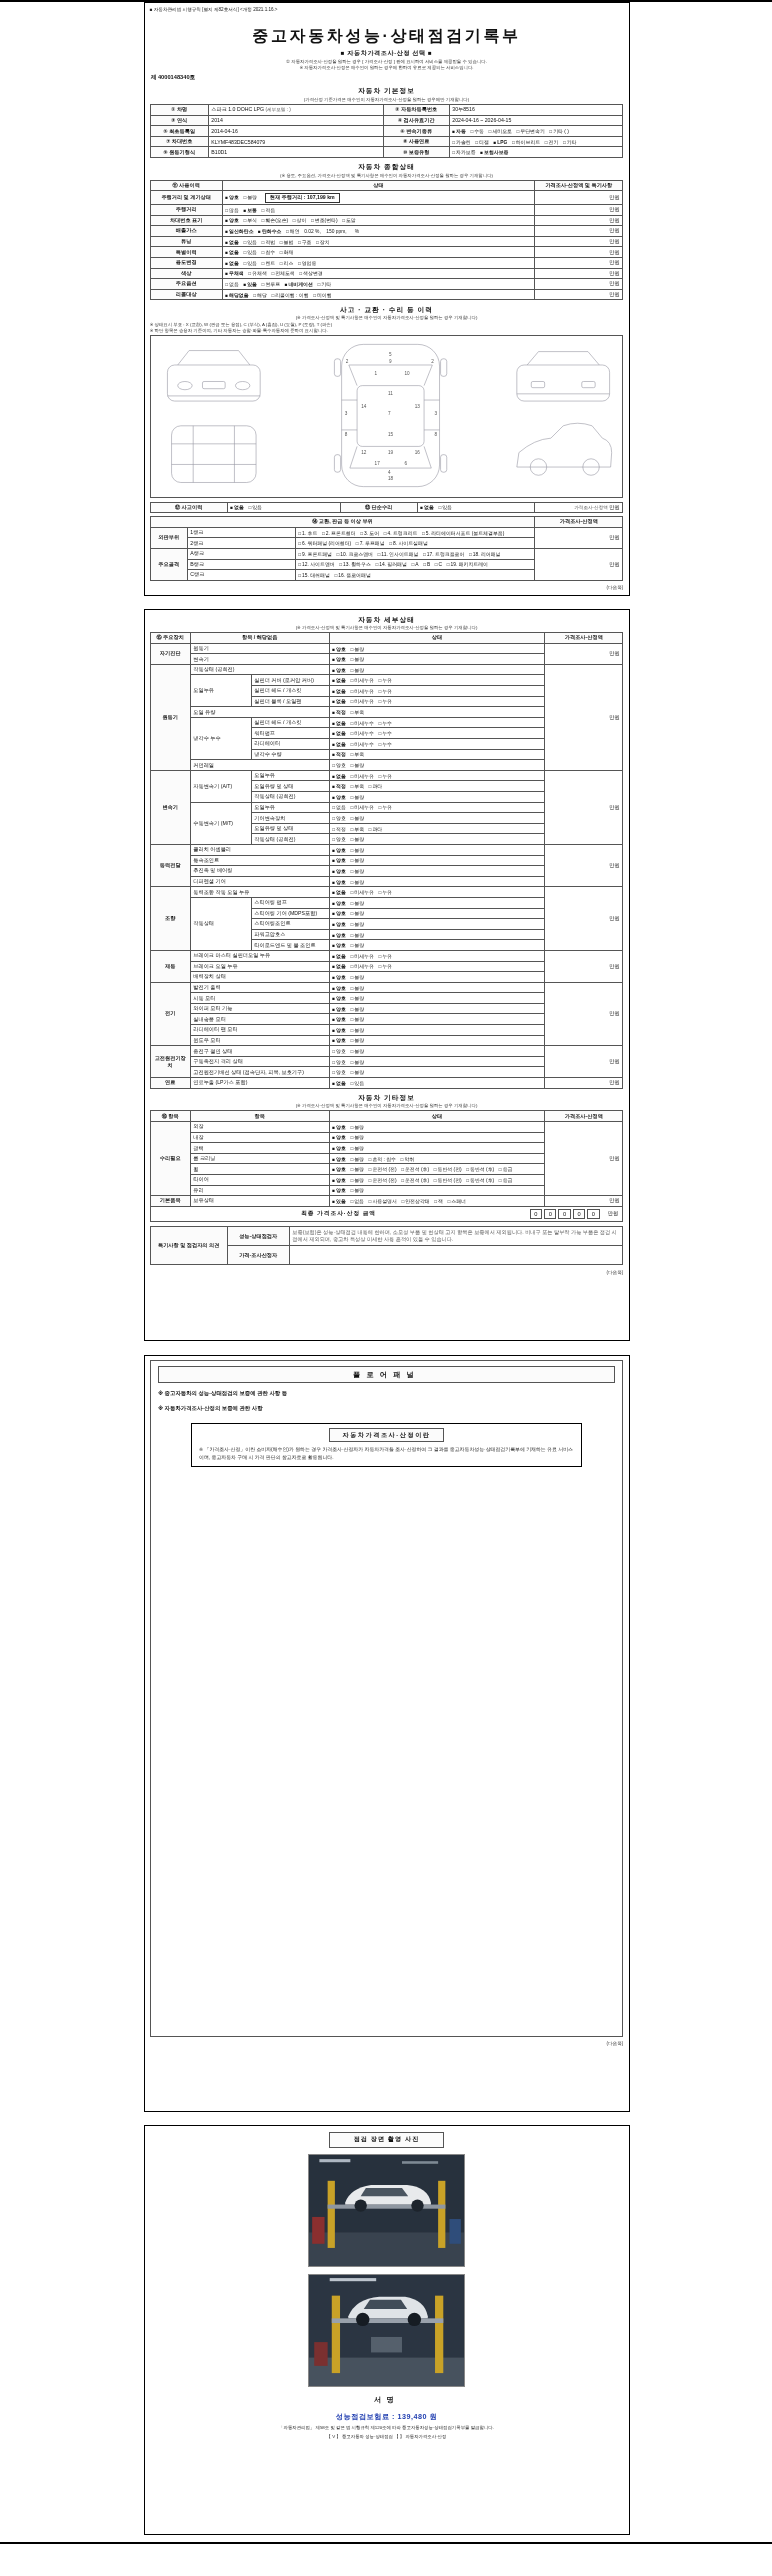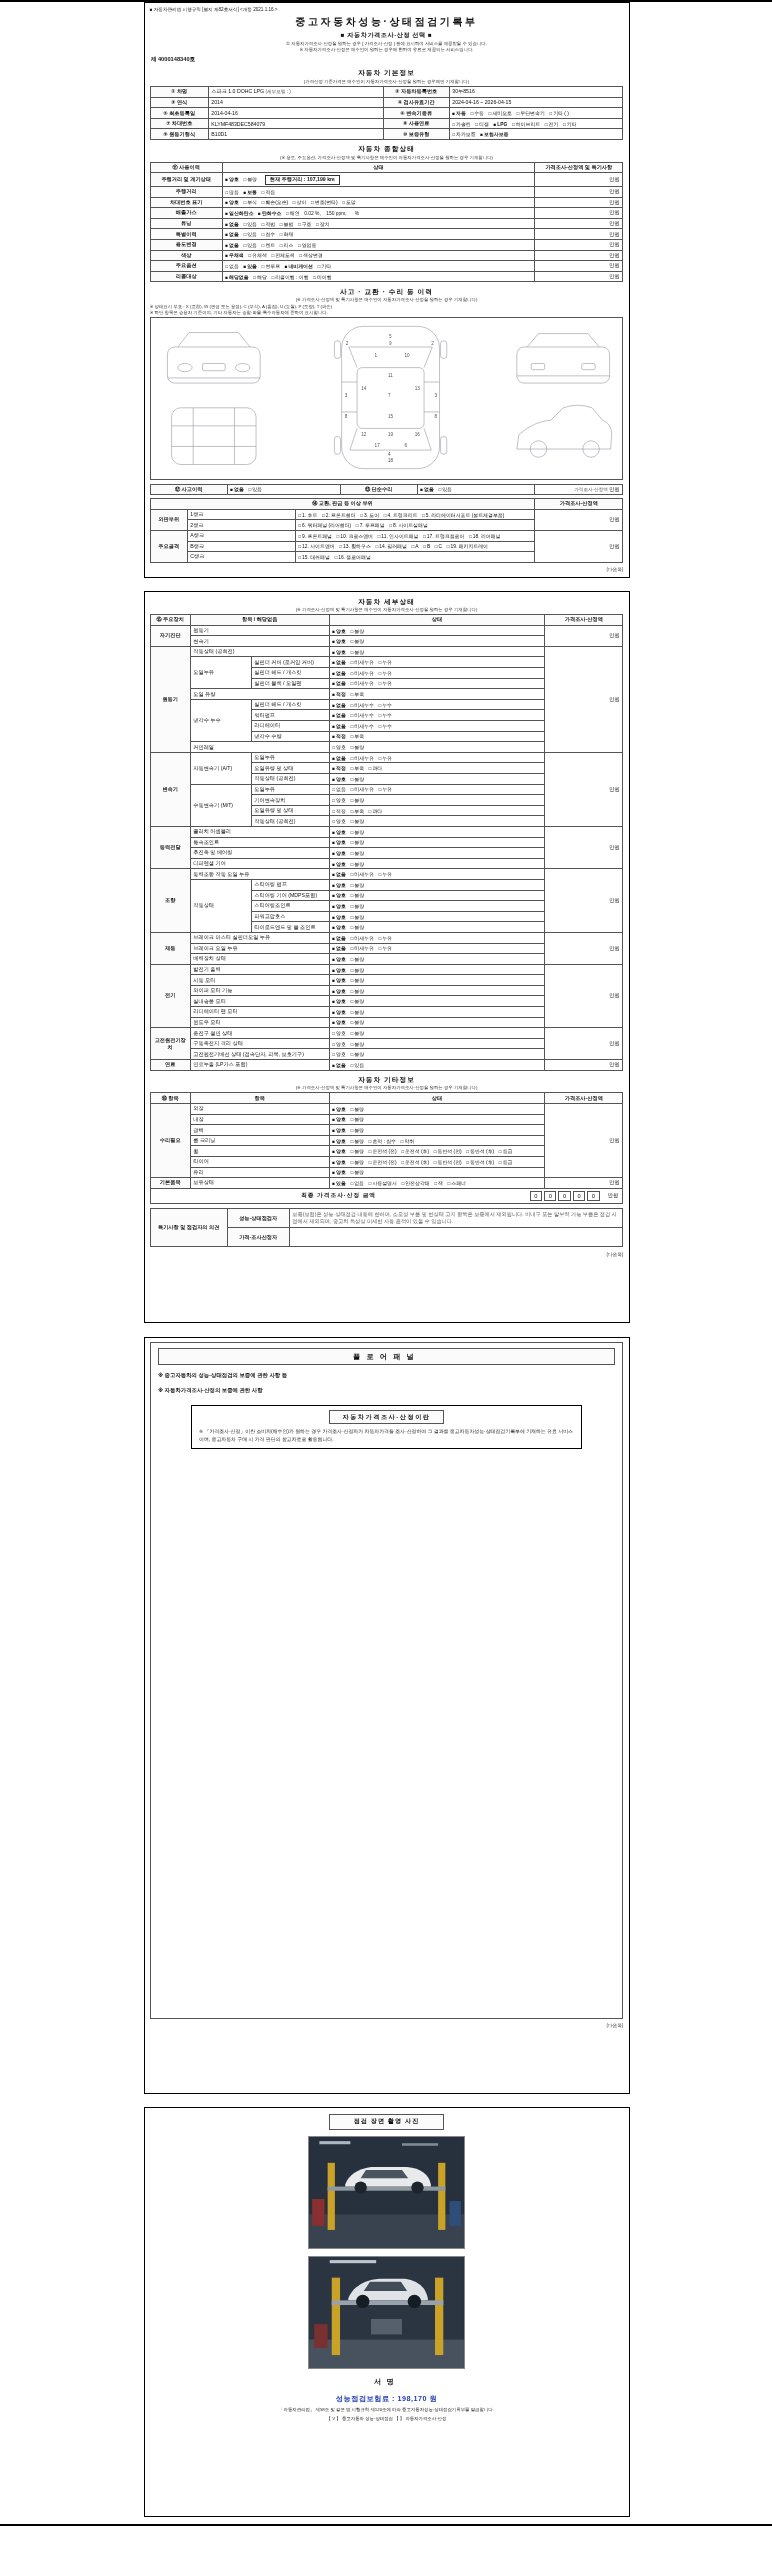--- a/index.html
+++ b/index.html
@@ -7,21 +7,21 @@
   .topline{height:1.5px;background:#000;width:100%;}
   .bottomline{height:1.5px;background:#000;width:100%;margin-top:7.2px;}
   .sheet{width:486px;margin:0 auto;}
   .page{border:0.8px solid #000;padding:4.1px 5.2px 5.2px 5.2px;background:#fff;box-sizing:border-box;}
   .p1{min-height:576px;}
   .p2{min-height:732px;}
   .p3{min-height:757px;}
   .p4{min-height:410px;}
   .page-gap{height:13.4px;}
   .reg-note{font-size:4.6px;color:#222;margin:0.5px 0 2.1px 0;}
-  .title{font-size:10px;font-weight:bold;text-align:center;letter-spacing:2.6px;margin-top:3px;}
+  .title{font-size:16px;font-weight:bold;text-align:center;letter-spacing:2.6px;margin-top:14px;}
   .subtitle{font-size:6.2px;font-weight:bold;text-align:center;margin-top:2.1px;letter-spacing:0.5px;}
   .head-note{font-size:4.4px;text-align:center;color:#333;margin-top:1px;}
   .doc-no{font-size:5.7px;font-weight:bold;margin:4.1px 0 1.5px 1px;}
   .sec{margin-top:5.2px;}
   .sec-title{font-size:6.7px;font-weight:bold;text-align:center;letter-spacing:1px;}
   .sec-caption{font-size:4.4px;text-align:center;color:#333;margin:0.5px 0 2.1px 0;}
   table.t{border-collapse:collapse;width:100%;table-layout:fixed;}
   table.t th,table.t td{border:0.5px solid #555;font-size:5.2px;padding:1.3px 2.6px;vertical-align:middle;word-break:break-all;}
   table.t th{font-weight:bold;text-align:center;background:#fbfbfb;}
   .val{font-size:5.2px;}
@@ -681,21 +681,21 @@
         <path d="M118 48 L178 48 L190 66 L106 66 Z" fill="#414c58"></path>
         <circle cx="104" cy="86" r="13" fill="#161c23"></circle>
         <circle cx="204" cy="86" r="13" fill="#161c23"></circle>
         <rect x="120" y="120" width="60" height="30" fill="#55606c"></rect>
         <rect x="10" y="130" width="26" height="46" fill="#7a3030"></rect>
       </svg>
     </div>
     <div class="sign-row">
       <span class="sign-label">서명</span>
     </div>
-    <div class="fee">성능점검보험료 : 198,170 원</div>
+    <div class="fee">성능점검보험료 : 139,480 원</div>
     <div class="footer-line">「자동차관리법」 제58조 및 같은 법 시행규칙 제120조에 따라 중고자동차성능·상태점검기록부를 발급합니다.</div>
     <div class="footer-line">【 V 】 중고자동차 성능·상태점검     【   】 자동차가격조사·산정</div>
   </div>
 
 </div>
 
 <div class="bottomline"></div>
 
 
 </body></html>

